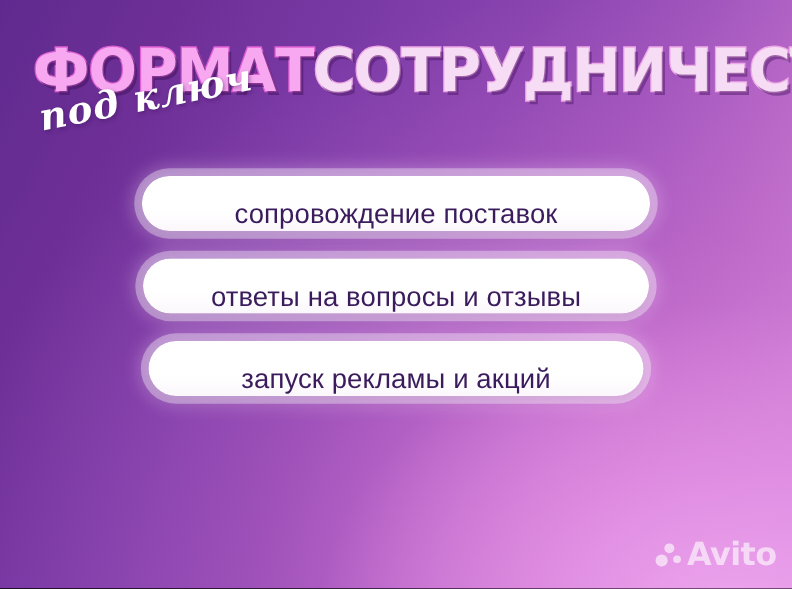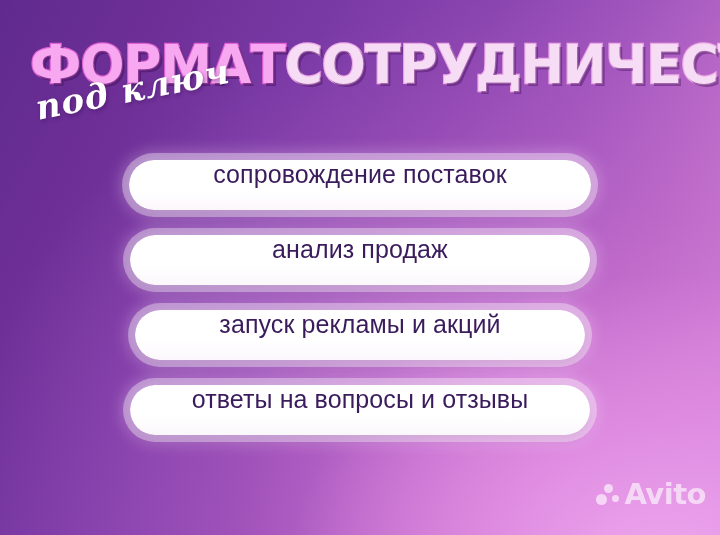--- a/index.html
+++ b/index.html
@@ -80,21 +80,21 @@
     position: relative;
     margin: 0 auto 25px auto;
     height: 50px;
     border-radius: 26px;
     background: linear-gradient(180deg, #ffffff 0%, #ffffff 62%, #fbf7fc 100%);
     box-shadow:
       0 0 0 7px rgba(255,255,255,0.34),
       0 0 16px 8px rgba(255,230,255,0.30),
       0 4px 9px rgba(70,20,95,0.30);
     display: flex;
-    align-items: flex-start;
+    align-items: flex-end;
     justify-content: center;
   }
   .pill:last-child { margin-bottom: 0; }
   .pill-label {
     font-family: "Liberation Sans", sans-serif;
     font-size: 25px;
     font-weight: 400;
     color: #3a1b5c;
     letter-spacing: 0.1px;
     white-space: nowrap;
@@ -103,21 +103,21 @@
   .w1 { width: 462px; }
   .w2 { width: 460px; }
   .w3 { width: 452px; }
   .w4 { width: 450px; }
   .w5 { width: 460px; }
 
   
   .avito {
     position: absolute;
     right: 14px;
-    bottom: 26px;
+    bottom: 16px;
     display: flex;
     align-items: center;
     gap: 4px;
     opacity: 0.62;
   }
   .avito-dots {
     position: relative;
     width: 24px;
     height: 24px;
   }
@@ -149,28 +149,25 @@
       <span class="t-word1">ФОРМАТ</span><span class="t-word2">СОТРУДНИЧЕСТВА</span>
     </div>
   </div>
 
   <div class="subtitle">под ключ</div>
 
   <div class="pill-list">
     <div class="pill w1">
       <span class="pill-label">сопровождение поставок</span>
     </div>
-    <div class="pill w2">
-      <span class="pill-label">анализ продаж</span>
+    <div class="pill w5">
+      <span class="pill-label">ответы на вопросы и отзывы</span>
     </div>
     <div class="pill w4">
       <span class="pill-label">запуск рекламы и акций</span>
-    </div>
-    <div class="pill w5">
-      <span class="pill-label">ответы на вопросы и отзывы</span>
     </div>
   </div>
 
   <div class="avito">
     <span class="avito-dots">
       <i class="d1"></i>
         <i class="d2"></i>
         <i class="d3"></i>
     </span>
     <span class="avito-text">Avito</span>

